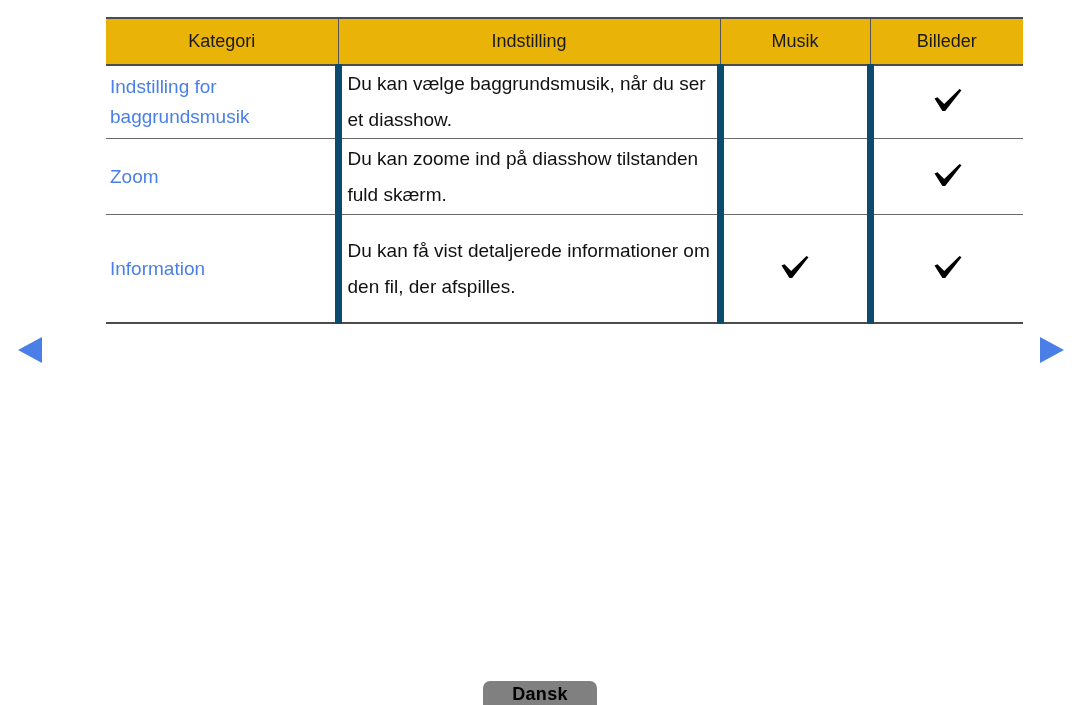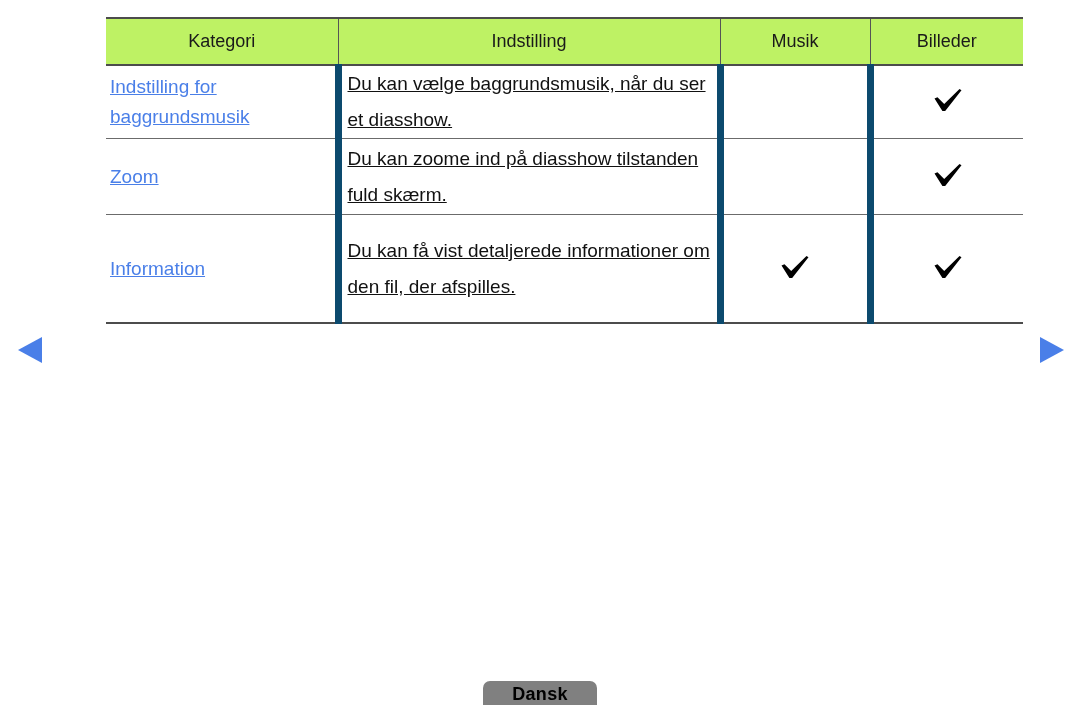--- a/index.html
+++ b/index.html
@@ -53,21 +53,21 @@
   }
   #feature-table th,
   #feature-table td {
     padding: 0;
     vertical-align: middle;
     font-weight: normal;
   }
 
   
   #feature-table thead th {
-    background: #bef264;
+    background: #eab308;
     border-top: 2px solid #4c4c4c;
     border-bottom: 2px solid #4c4c4c;
     height: 45px;
     font-size: 18px;
     color: #1a1a1a;
     text-align: center;
     line-height: 1.1;
   }
   #feature-table thead th + th {
     border-left: 1px solid #555555;
@@ -75,21 +75,20 @@
 
   
   #feature-table tbody tr {
     border-bottom: 1px solid #6b6b6b;
   }
   #feature-table tbody tr:last-child td {
     border-bottom: 2px solid #4c4c4c;
   }
   #feature-table tbody td {
     border-bottom: 1px solid #6b6b6b;
-    text-decoration: underline;
   }
   #feature-table tbody td + td {
     border-left: 7px solid #0c4a6e;
   }
 
   .col-kategori   { width: 232px; }
   .col-handlinger { width: 382px; }
   .col-musik      { width: 150px; }
   .col-billeder   { width: 153px; }
 

